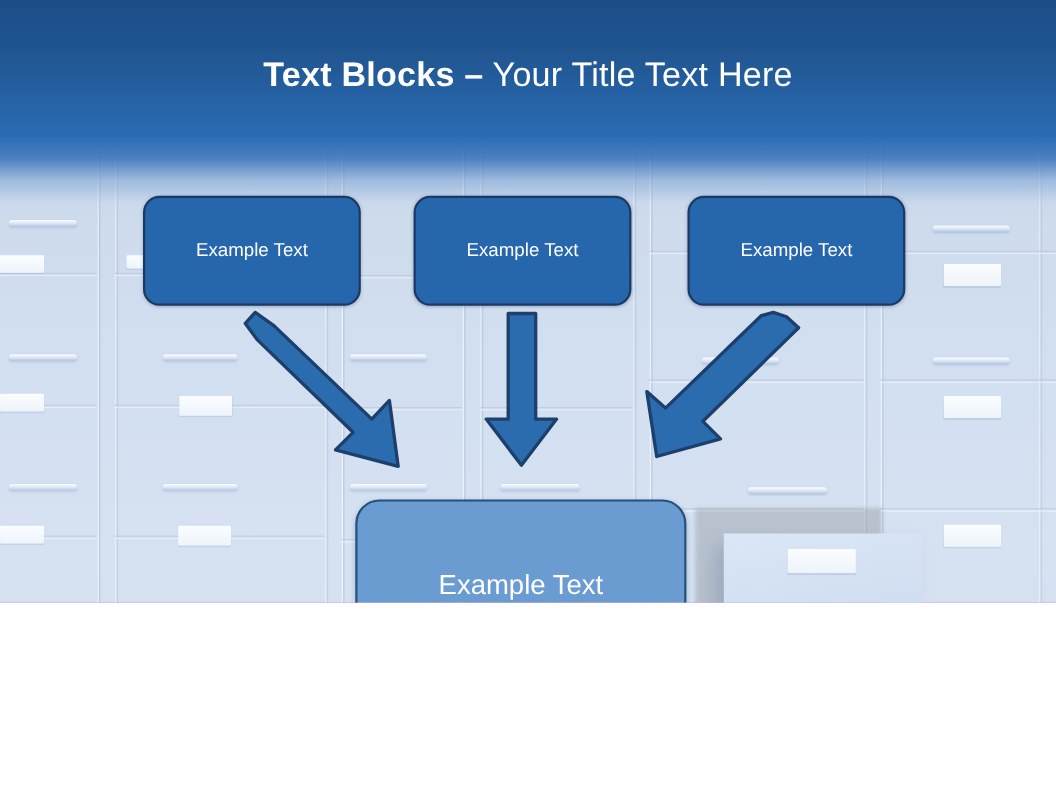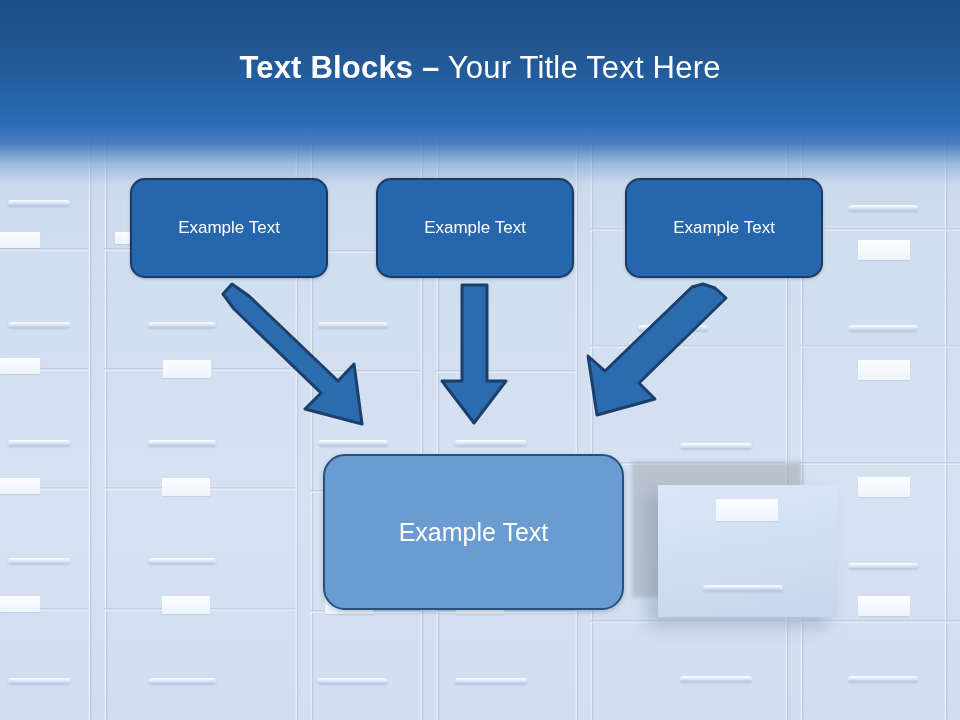--- a/index.html
+++ b/index.html
@@ -3,21 +3,21 @@
 <meta charset="utf-8">
 <style>
   html, body {
     margin: 0;
     padding: 0;
     background: #ffffff;
   }
   #slide {
     position: relative;
     width: 960px;
-    height: 720px;
+    height: 548px;
     overflow: hidden;
     font-family: "Liberation Sans", sans-serif;
     background: #d946ef;
   }
 
   
   .bg-photo {
     position: absolute;
     left: 0; top: 0;
     width: 960px; height: 720px;

